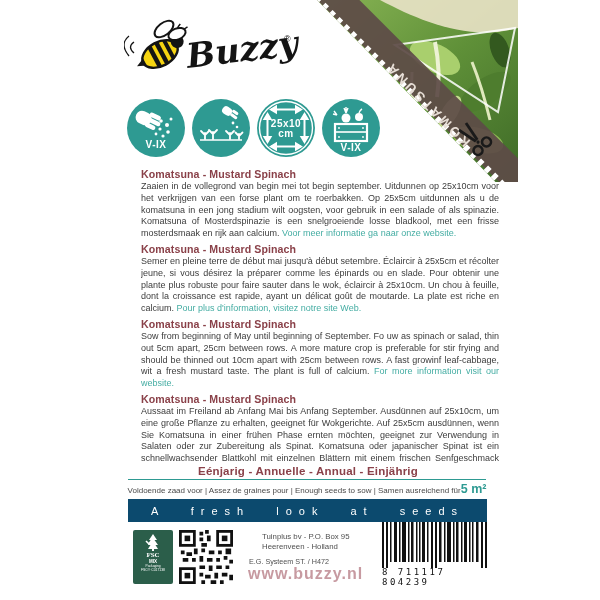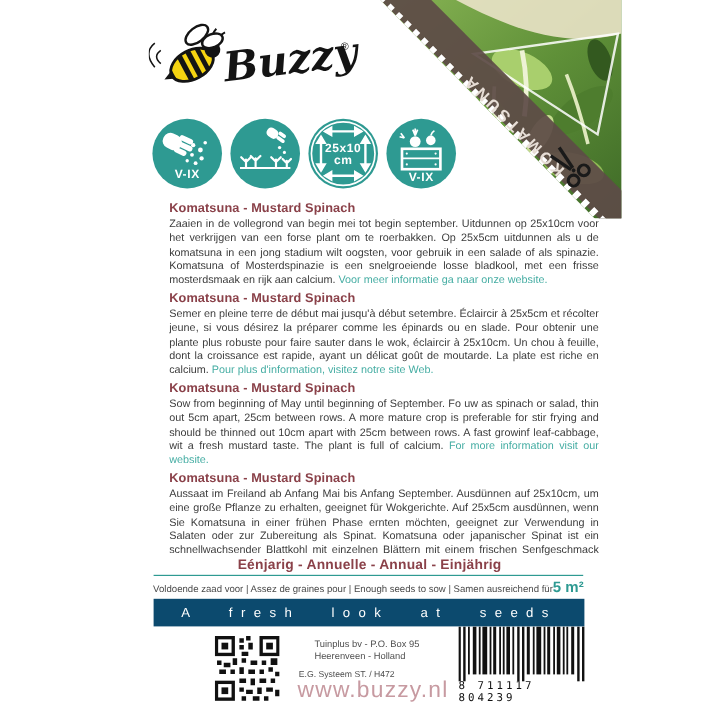--- a/index.html
+++ b/index.html
@@ -41,21 +41,21 @@
   .fsc{position:absolute;left:5px;top:6px;width:40px;height:54px;background:#2B5E4A;border-radius:2px;
     color:#fff;text-align:center;}
   .fsc svg{display:block;margin:2px auto 0;}
   .fsc .l1{font-size:7px;font-weight:bold;font-family:"Liberation Serif",serif;line-height:7px;}
   .fsc .l2{font-size:4.5px;font-weight:bold;line-height:5px;}
   .fsc .l3{font-size:3.2px;line-height:4px;}
   .fsc .l4{font-size:3.4px;line-height:5px;}
   .qr{position:absolute;left:51px;top:5px;width:54px;height:56px;}
   .addr{position:absolute;left:134px;top:8px;font-size:7.8px;line-height:10px;color:#4f4f4f;}
   .ref{position:absolute;left:121px;top:33px;font-size:7.2px;color:#4f4f4f;text-align:right;}
-  .site{position:absolute;left:120px;top:41px;font-size:19px;font-weight:normal;color:#C79AA1;letter-spacing:1px;}
+  .site{position:absolute;left:120px;top:41px;font-size:16px;font-weight:bold;color:#C79AA1;letter-spacing:1px;}
   .barcode{position:absolute;left:254px;top:-2px;width:106px;}
   .barcode svg{display:block;}
   .bc-digits{font-size:9px;color:#111;letter-spacing:2.5px;margin-top:-1px;font-family:"DejaVu Sans Mono",monospace;}
 </style>
 </head>
 <body>
 
 <div class="sheet">
 
   <svg class="logo" viewBox="0 0 180 70">
@@ -228,20 +228,31 @@
   <div class="seeds-row">
     <span class="txt">Voldoende zaad voor | Assez de graines pour | Enough seeds to sow | Samen ausreichend für</span>
     <span class="val">5 m²</span>
   </div>
 
   <div class="black-bar">
     <span>A fresh look at seeds</span>
   </div>
 
   <div class="footer">
+    <div class="fsc">
+      <svg width="20" height="20" viewBox="0 0 20 20">
+        <path d="M10 2 l4 6 h-2.5 l3.5 5 h-2.5 l2.5 4 h-10 l2.5 -4 h-2.5 l3.5 -5 h-2.5 z" fill="#fff"></path>
+        <rect x="9" y="16" width="2" height="3" fill="#fff"></rect>
+        <path d="M3 9 l3 3 l4 -6" stroke="#fff" stroke-width="1.6" fill="none"></path>
+      </svg>
+      <div class="l1">FSC</div>
+      <div class="l2">MIX</div>
+      <div class="l3">Packaging</div>
+      <div class="l4">FSC® C017138</div>
+    </div>
 
     <svg class="qr" viewBox="0 0 29 29">
       <rect width="29" height="29" fill="#fff"></rect>
       <g fill="#111">
         <rect x="0" y="0" width="9" height="9"></rect>
           <rect x="20" y="0" width="9" height="9"></rect>
           <rect x="0" y="20" width="9" height="9"></rect>
       </g>
       <g fill="#fff">
         <rect x="1.5" y="1.5" width="6" height="6"></rect>

